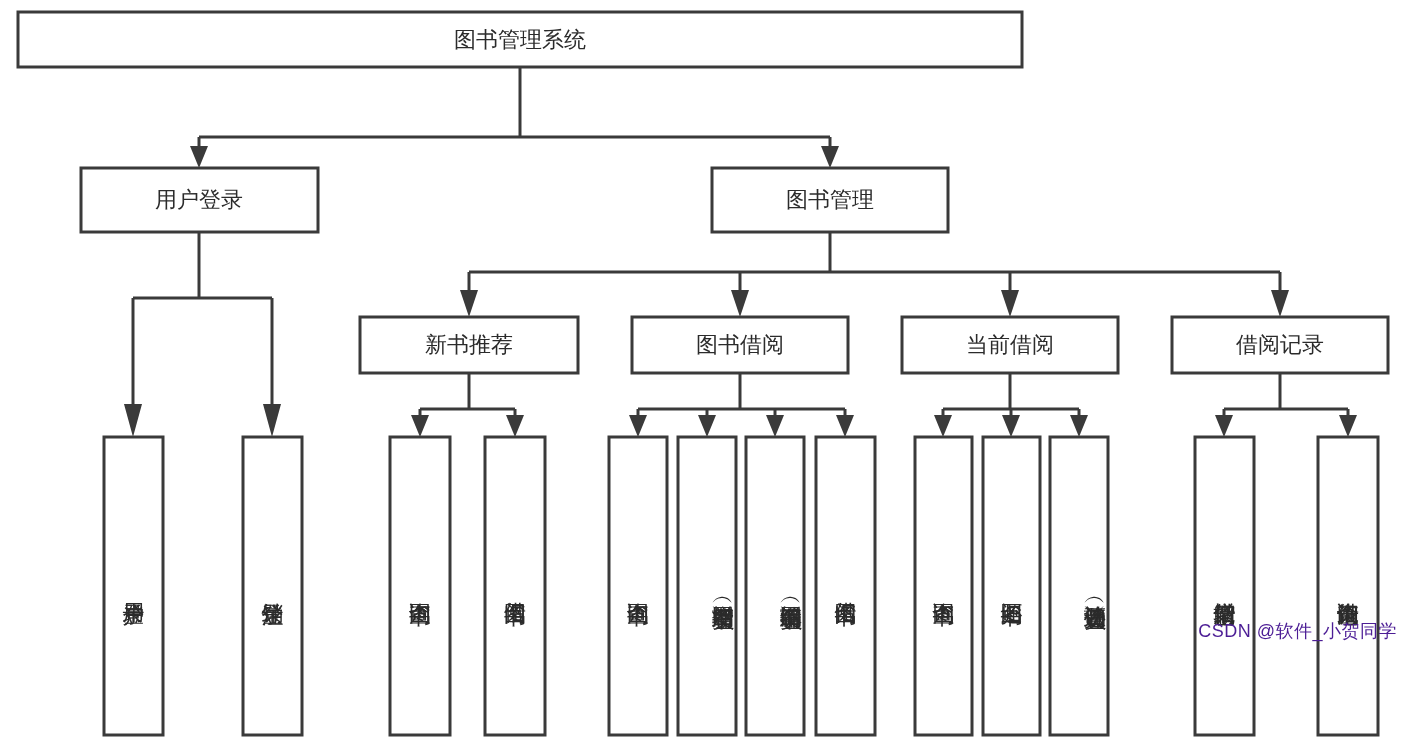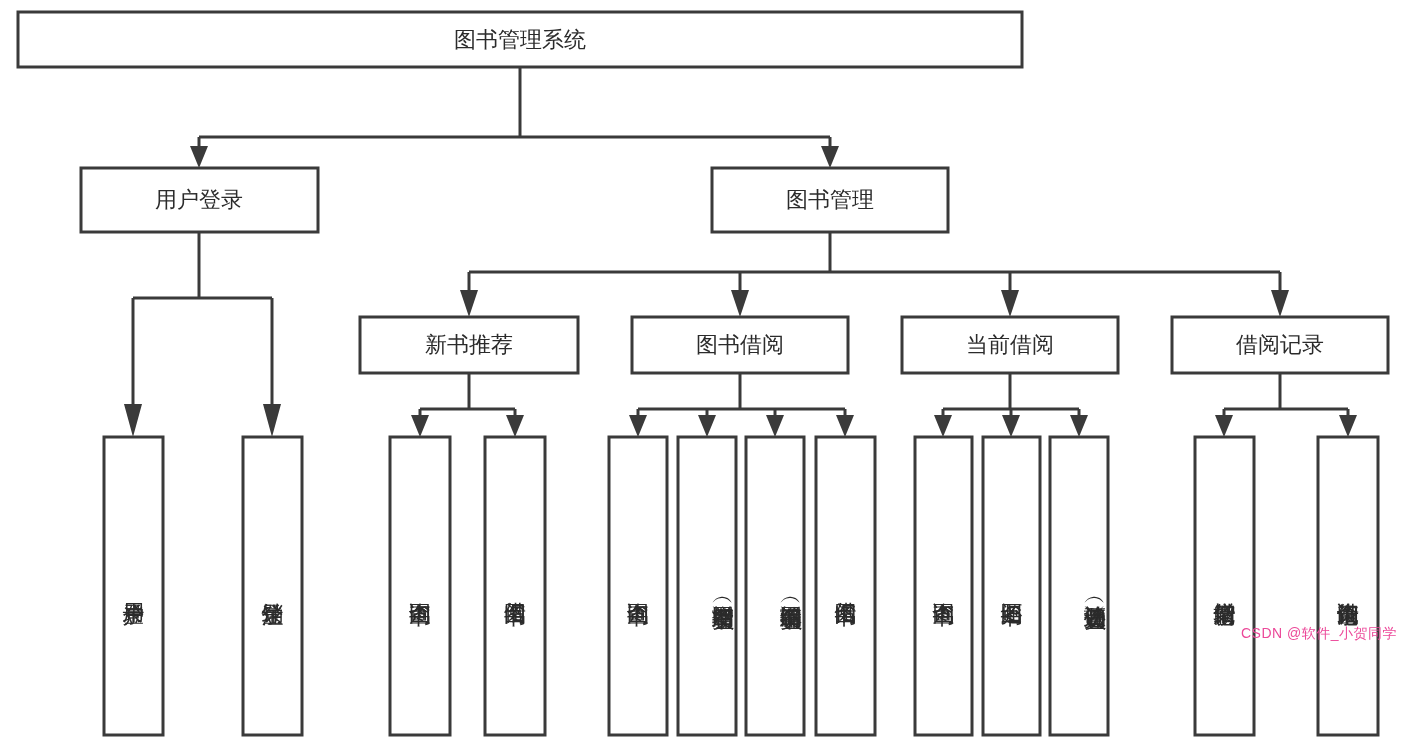--- a/index.html
+++ b/index.html
@@ -63,22 +63,22 @@
     text-align: center;
     white-space: nowrap;
     letter-spacing: 0.5px;
     pointer-events: none;
   }
   .watermark {
     position: absolute;
     right: 8px;
     bottom: 4px;
     font-family: "Liberation Sans", "DejaVu Sans", sans-serif;
-    font-size: 14px;
-    color: #ec4899;
+    font-size: 18px;
+    color: #4c1d95;
     white-space: nowrap;
     letter-spacing: 0.5px;
   }
 </style>
 </head>
 <body>
 
 <div id="diagram-root">
 
   <svg class="flow" viewBox="0 0 1405 747" xmlns="http://www.w3.org/2000/svg">

